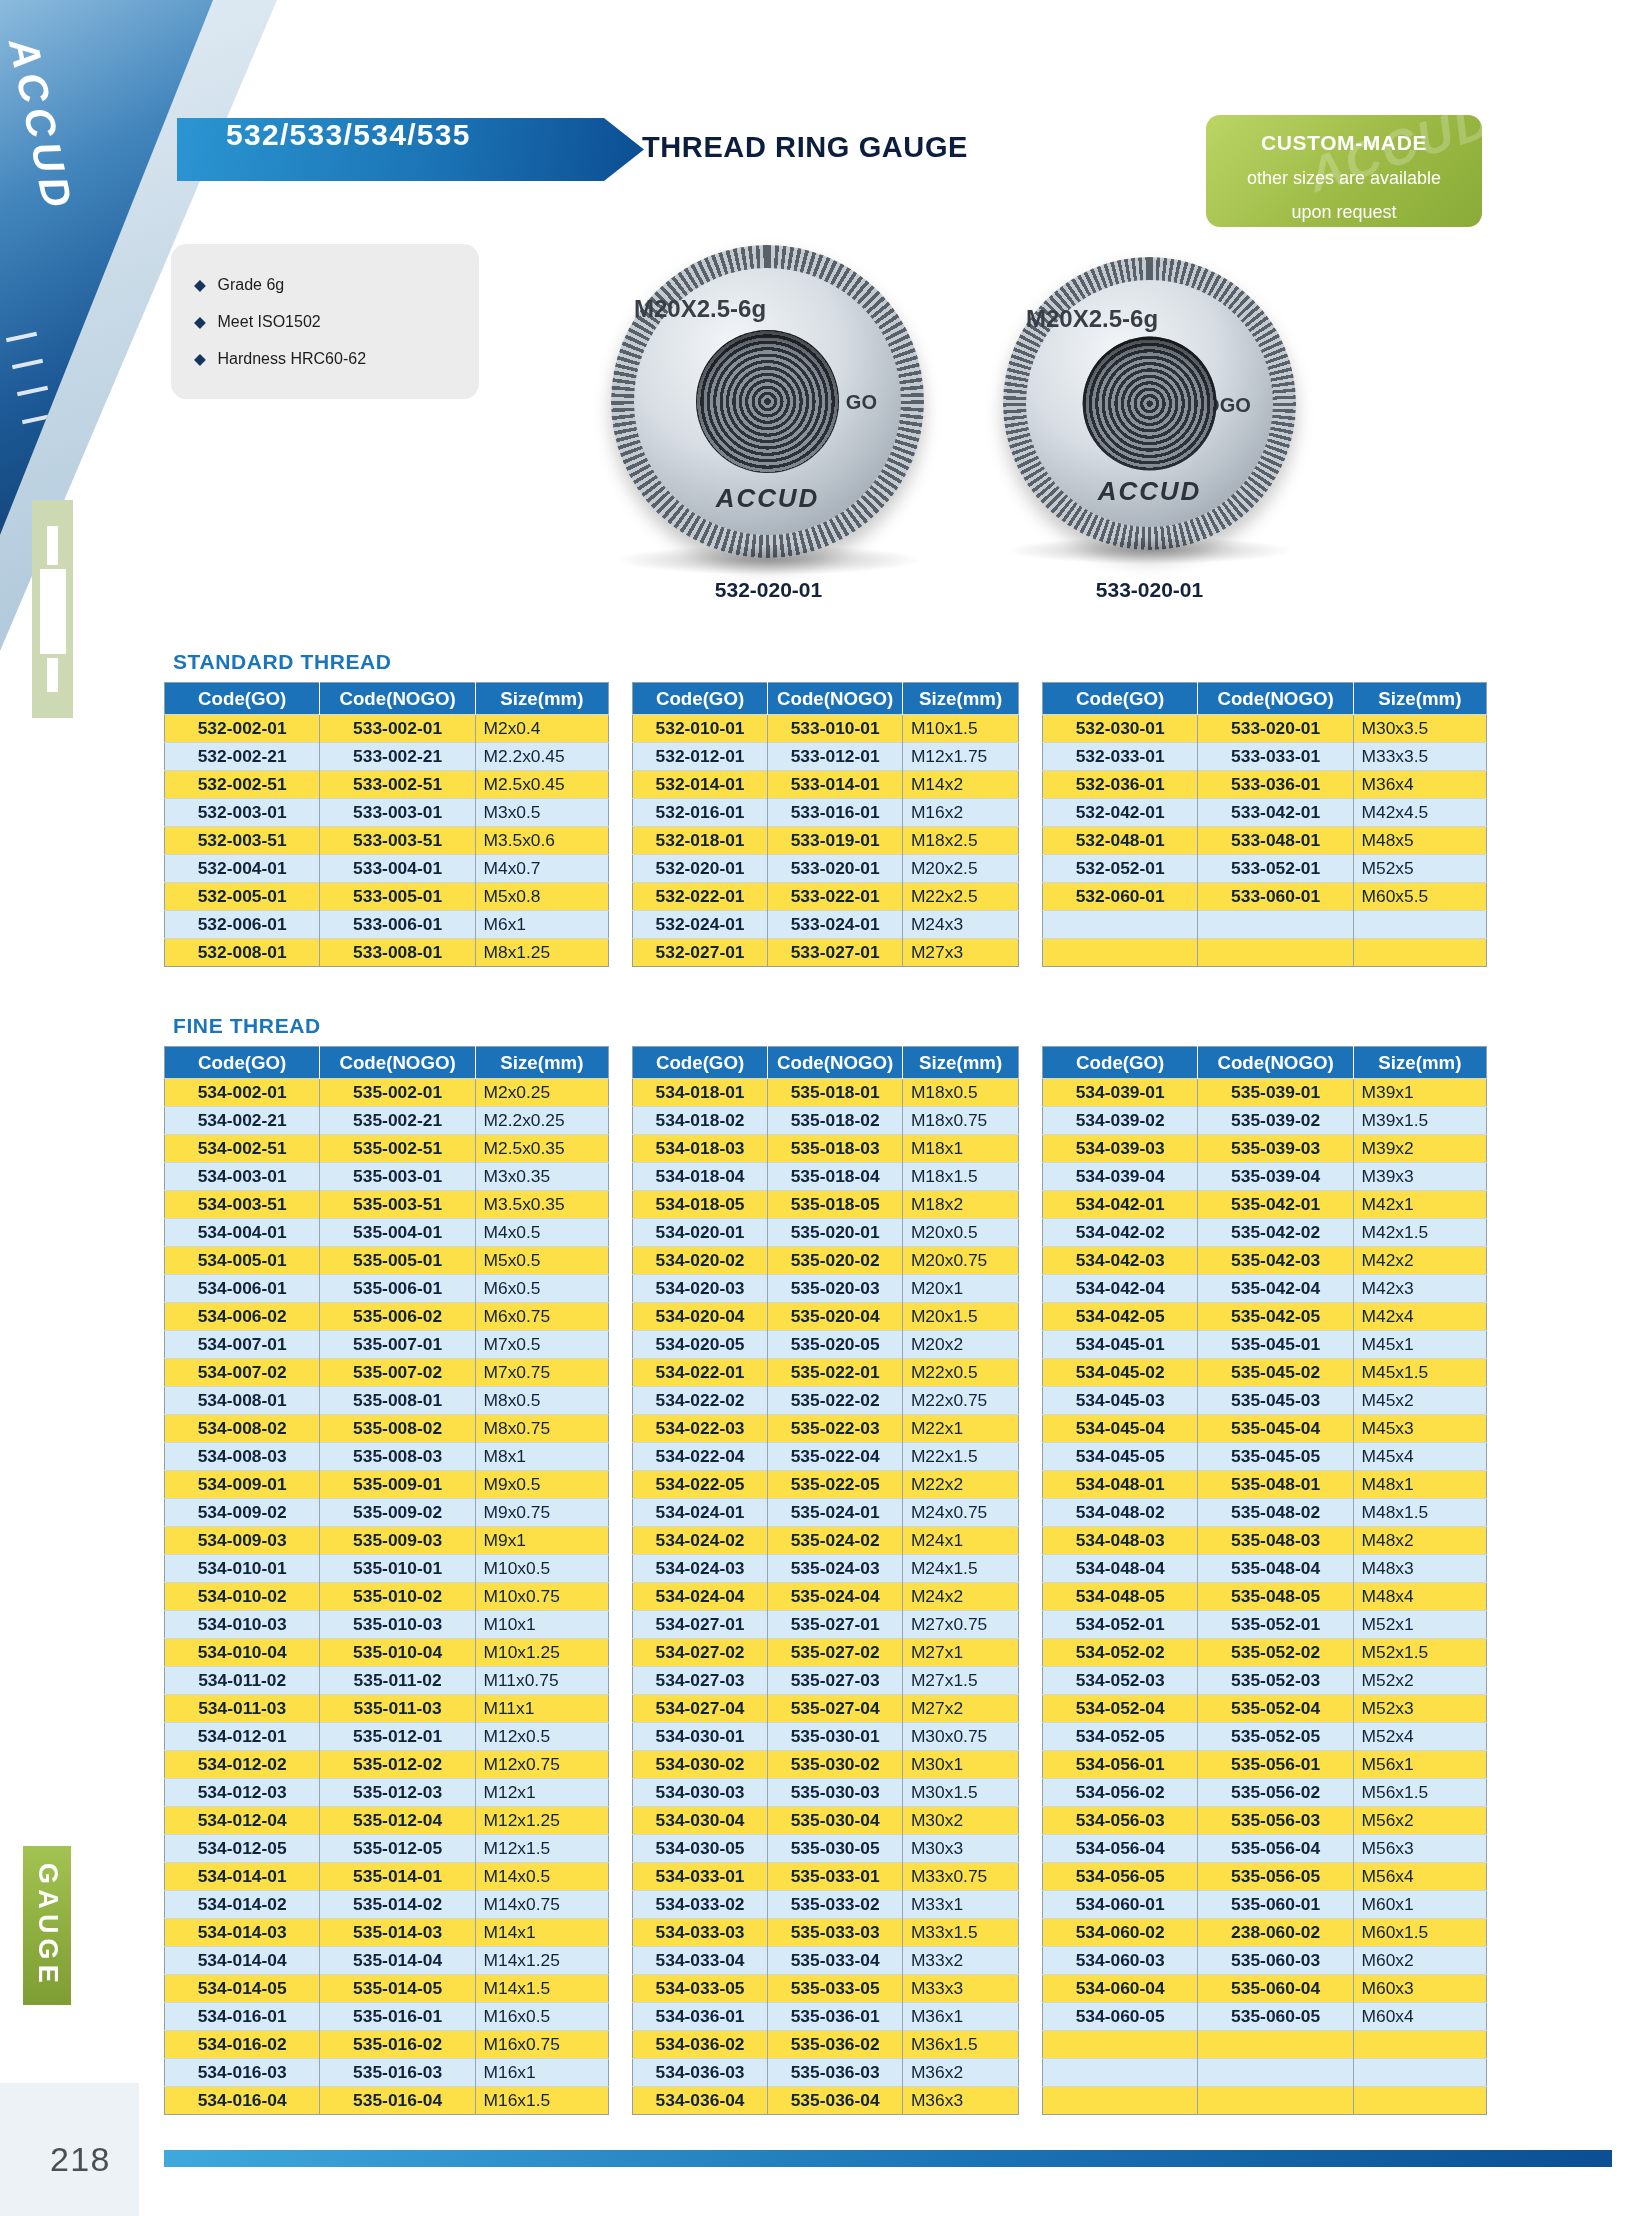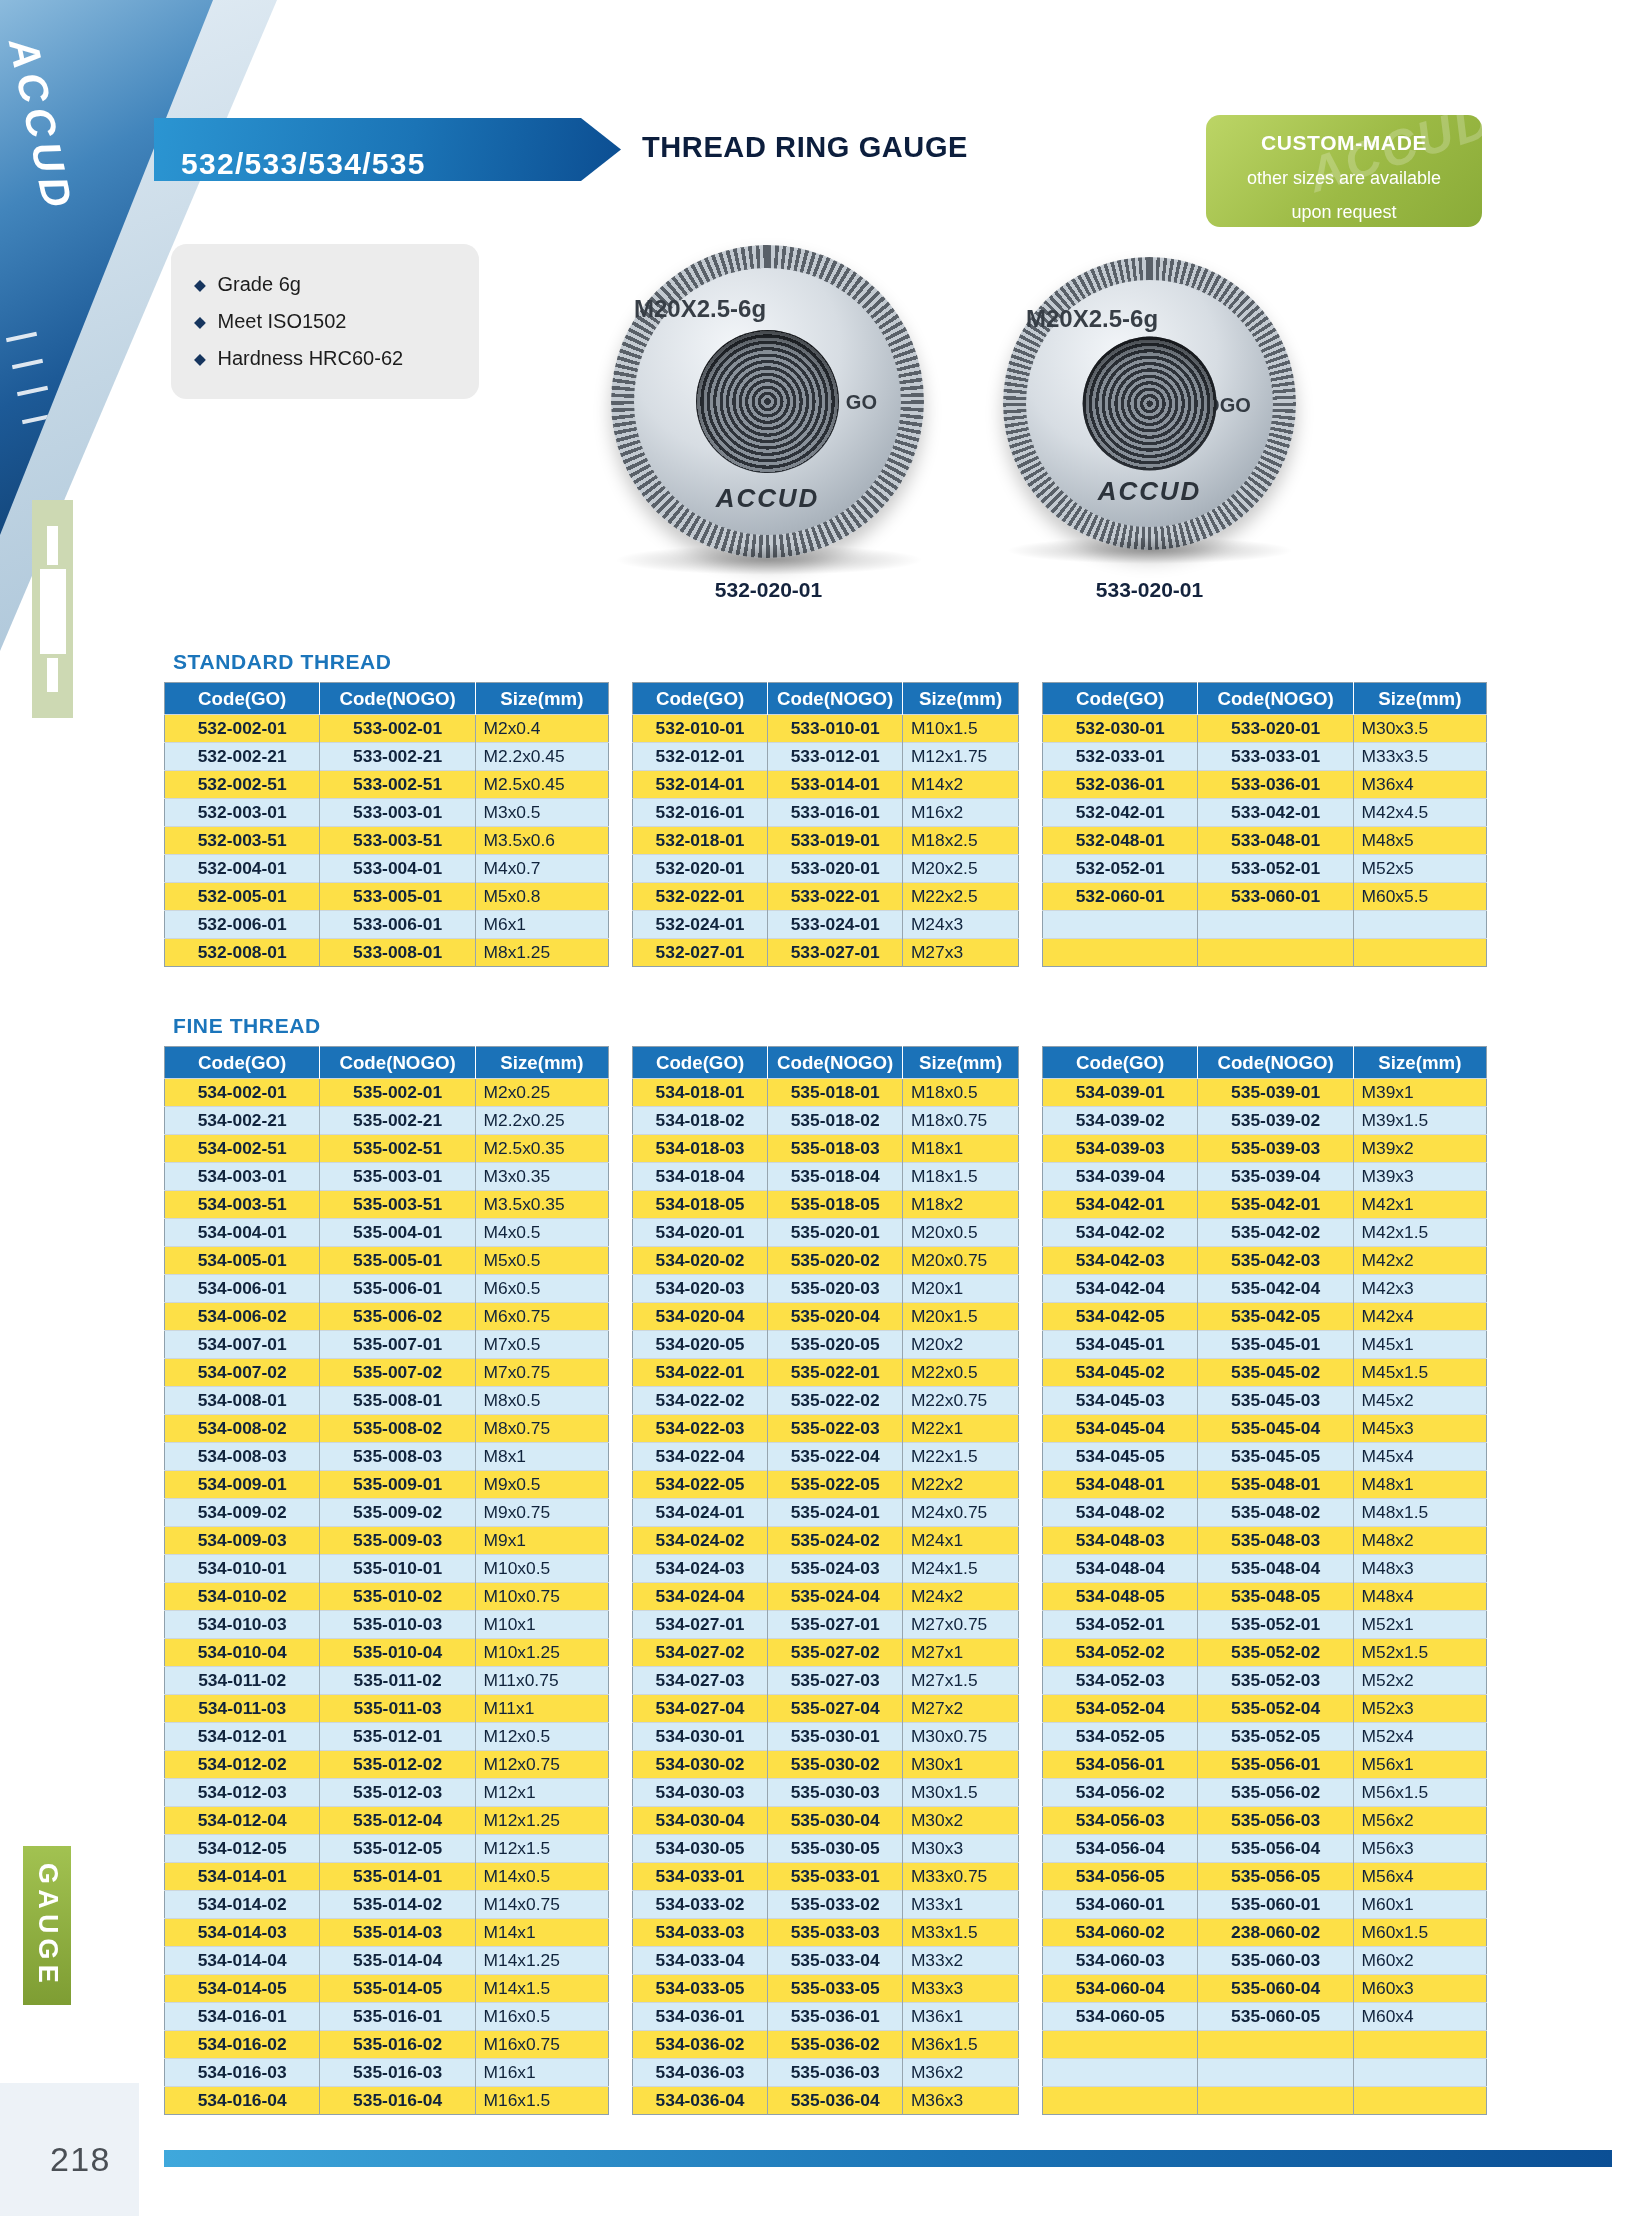--- a/index.html
+++ b/index.html
@@ -29,40 +29,40 @@
 
   #gauge-tab { position:absolute; left:23px; top:1846px; width:48px; height:159px;
     background: linear-gradient(180deg,#a2c251 0%,#7e9d33 100%);
     display:flex; align-items:center; justify-content:center; }
   #gauge-tab span { writing-mode: vertical-rl; color:#ffffff; font-weight:bold; font-size:27px; letter-spacing:5.2px; }
 
   #pagenum-block { position:absolute; left:0; top:2083px; width:139px; height:133px; background:#edf2f7; }
   #page-number { position:absolute; left:50px; top:2140px; font-size:34px; color:#4a4f55; letter-spacing:1.3px; }
 
   
-  #model-banner { position:absolute; left:154px; top:118px; width:467px; height:63px;
+  #model-banner { position:absolute; left:177px; top:118px; width:467px; height:63px;
     background: linear-gradient(100deg,#2b95d2 0%,#1b74b6 55%,#0c4e92 100%);
     clip-path: polygon(0 0, calc(100% - 40px) 0, 100% 50%, calc(100% - 40px) 100%, 0 100%);
-    display:flex; align-items:flex-end; }
+    display:flex; align-items:flex-start;padding-left:22px; }
   #model-banner span { color:#ffffff; font-weight:bold; font-size:30px; padding-left:27px; letter-spacing:1.3px; }
   #page-title { position:absolute; left:642px; top:131px; font-size:29px; font-weight:bold; color:#0c1e3d; letter-spacing:0.6px; }
 
   #custom-badge { position:absolute; left:1206px; top:115px; width:276px; height:112px;
     background: linear-gradient(135deg,#bcd566 0%,#9cba45 55%,#8aab38 100%);
     border-radius:14px; overflow:hidden; text-align:center; color:#ffffff; }
   #badge-watermark { position:absolute; right:-13px; top:3.9px; transform: rotate(-18deg);
     font-size:49px; font-weight:bold; font-style:italic; color:rgba(255,255,255,.22); letter-spacing:2.6px; }
   #badge-line1 { margin-top:15.5px; font-size:21px; font-weight:bold; letter-spacing:0.6px; position:relative; }
   #badge-line2, #badge-line3 { font-size:18px; margin-top:13px; position:relative; }
 
   #feature-box { position:absolute; left:171px; top:244px; width:308px; height:155px;
     background:#ececec; border-radius:15.5px; padding:22px 0 0 23px; }
   .feature-item { display:flex; align-items:center; height:37px; }
   .feature-item .diamond { color:#16355e; font-size:15.5px; margin-right:11.6px; }
-  .feature-item .f-label { font-size:20px; color:#1c1c1c; }
+  .feature-item .f-label { font-size:16px; color:#1c1c1c; }
 
   
   .ring { position:absolute; border-radius:50%;
     background: repeating-conic-gradient(#596068 0deg 1.4deg, #c3cad1 1.4deg 2.8deg);
     box-shadow: 0 10.3px 18px rgba(0,0,0,.22); }
   .ring .face { position:absolute; inset:23px; border-radius:50%;
     background: radial-gradient(circle at 38% 30%, #f3f6f9 0%, #d7dde3 42%, #aeb7c0 74%, #8d969f 100%); }
   .ring .hole { position:absolute; left:50%; top:50%; width:46%; height:46%; transform:translate(-50%,-50%);
     border-radius:50%;
     background: repeating-radial-gradient(circle at 50% 50%, #2e333a 0 3.2px, #8a929b 3.2px 6.4px);

